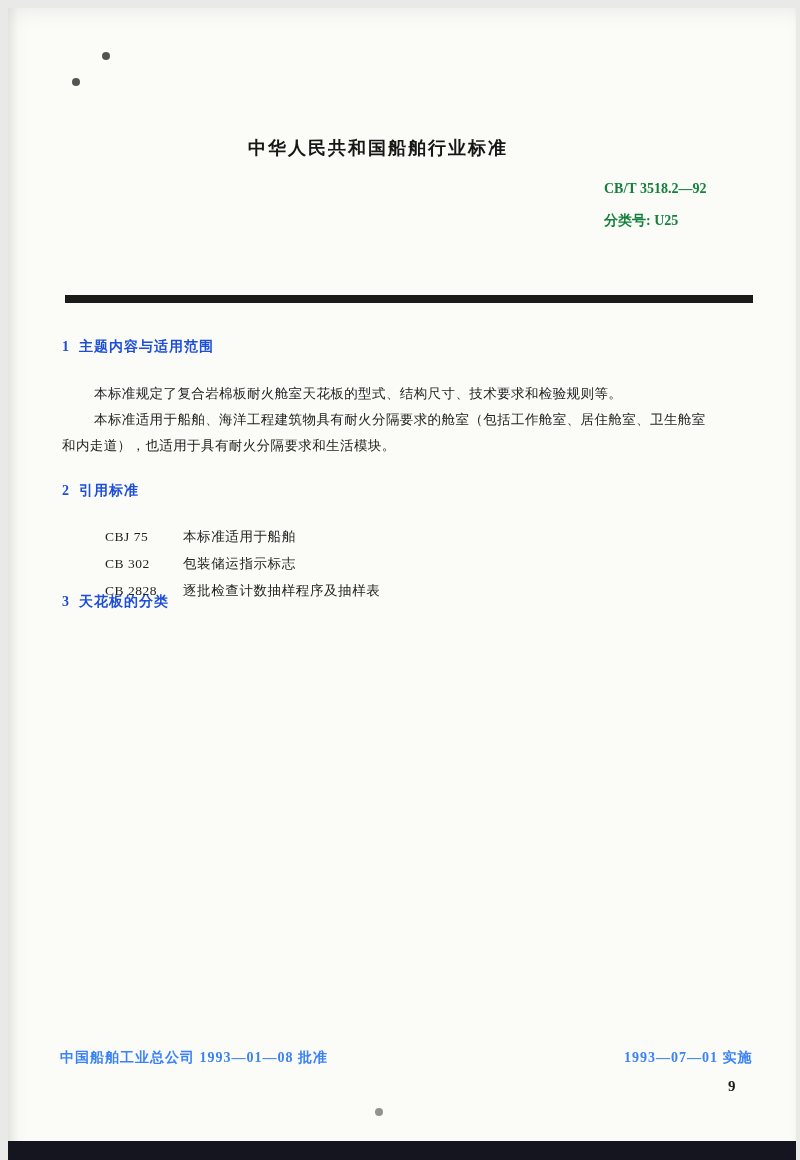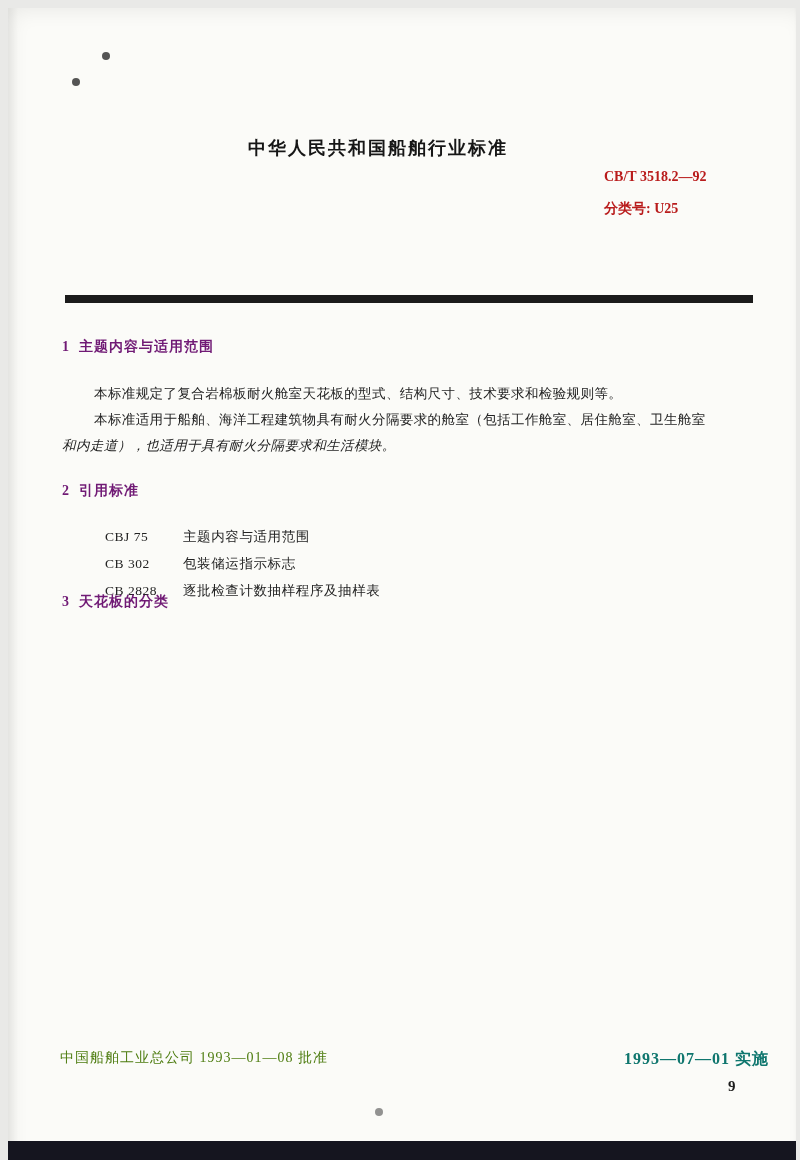--- a/index.html
+++ b/index.html
@@ -28,68 +28,68 @@
     background: linear-gradient(270deg, rgba(0,0,0,0) 0%, rgba(0,0,0,0.05) 100%);
   }
 
   .std-title {
     position: absolute; top: 124px; left: 0; width: 740px;
     text-align: center; font-size: 18px; font-weight: bold;
     letter-spacing: 2px; color: #161616;
   }
 
   .code-block {
-    position: absolute; top: 149px; left: 588px;
-    font-size: 14px; font-weight: bold; line-height: 1.7; color: #b91c1c;
+    position: absolute; top: 161px; left: 588px;
+    font-size: 14px; font-weight: bold; line-height: 1.7; color: #15803d;
   }
 
   .doc-title {
     position: absolute; top: 204px; left: 0; width: 740px;
     text-align: center; font-size: 21px; font-weight: bold;
     letter-spacing: 3px; color: #141414;
   }
 
   .rule {
     position: absolute; top: 287px; left: 57px; width: 688px; height: 4px;
     background: #1b1b1b;
   }
 
   .sec-heading {
     position: absolute; left: 50px;
-    font-size: 14px; font-weight: bold; color: #701a75;
+    font-size: 14px; font-weight: bold; color: #1d4ed8;
     letter-spacing: 1px;
   }
   #h1 { top: 326px; }
   #h2 { top: 470px; }
   #h3 { top: 581px; }
 
   .body-line {
     position: absolute; left: 50px; width: 706px;
     font-size: 13.5px; line-height: 1.45; color: #232323;
     letter-spacing: 0.4px;
   }
   .indent { left: 82px; width: 674px; }
   #p1   { top: 372px; }
   #p2a  { top: 398px; }
-  #p2b  { top: 424px; font-style: italic; }
+  #p2b  { top: 424px; }
   #c31  { top: 638px; }
 
   .ref-list { position: absolute; top: 511px; left: 85px; }
   .ref-row { display: flex; height: 27px; align-items: center; font-size: 13.5px; color: #232323; }
   .ref-code { width: 78px; letter-spacing: 0.5px; }
   .ref-title { letter-spacing: 0.6px; }
 
   .footer-left {
     position: absolute; top: 1037px; left: 48px;
-    font-size: 14px; font-weight: normal; letter-spacing: 1px; color: #4d7c0f;
+    font-size: 14px; font-weight: bold; letter-spacing: 1px; color: #3b82f6;
     z-index: 3;
   }
   .footer-right {
     position: absolute; top: 1037px; left: 612px;
-    font-size: 16px; font-weight: bold; letter-spacing: 1px; color: #0f766e;
+    font-size: 14px; font-weight: bold; letter-spacing: 1px; color: #3b82f6;
     z-index: 3;
     text-align: center;
   }
   .page-number {
     position: absolute; top: 1066px; left: 716px;
     font-size: 15px; font-weight: bold; color: #1c1c1c; z-index: 3;
   }
 
   .watermark {
     position: absolute; top: 988px; left: 382px;
@@ -130,21 +130,21 @@
   <div id="h1" class="sec-heading t">1  主题内容与适用范围</div>
   <div id="p1" class="body-line indent t">本标准规定了复合岩棉板耐火舱室天花板的型式、结构尺寸、技术要求和检验规则等。</div>
   <div id="p2a" class="body-line indent t">本标准适用于船舶、海洋工程建筑物具有耐火分隔要求的舱室（包括工作舱室、居住舱室、卫生舱室</div>
   <div id="p2b" class="body-line t">和内走道），也适用于具有耐火分隔要求和生活模块。</div>
 
   <div id="h2" class="sec-heading t">2  引用标准</div>
 
   <div class="ref-list">
     <div class="ref-row">
       <span class="ref-code t">CBJ 75</span>
-      <span class="ref-title t">主题内容与适用范围</span>
+      <span class="ref-title t">本标准适用于船舶</span>
     </div>
     <div class="ref-row">
       <span class="ref-code t">CB 302</span>
       <span class="ref-title t">包装储运指示标志</span>
     </div>
     <div class="ref-row">
       <span class="ref-code t">CB 2828</span>
       <span class="ref-title t">逐批检查计数抽样程序及抽样表</span>
     </div>
   </div>

